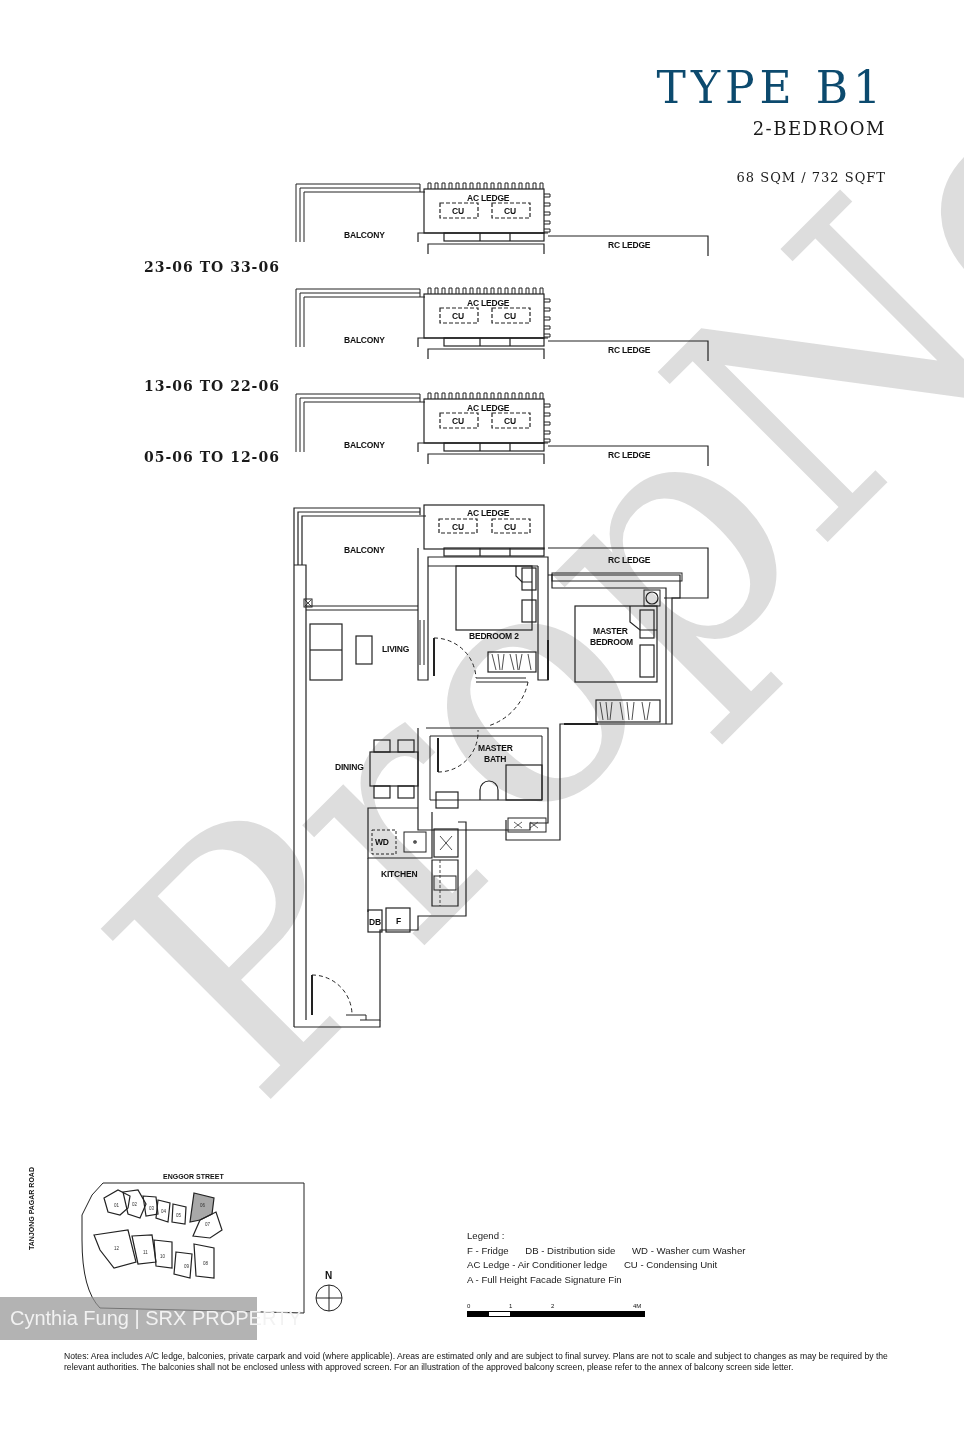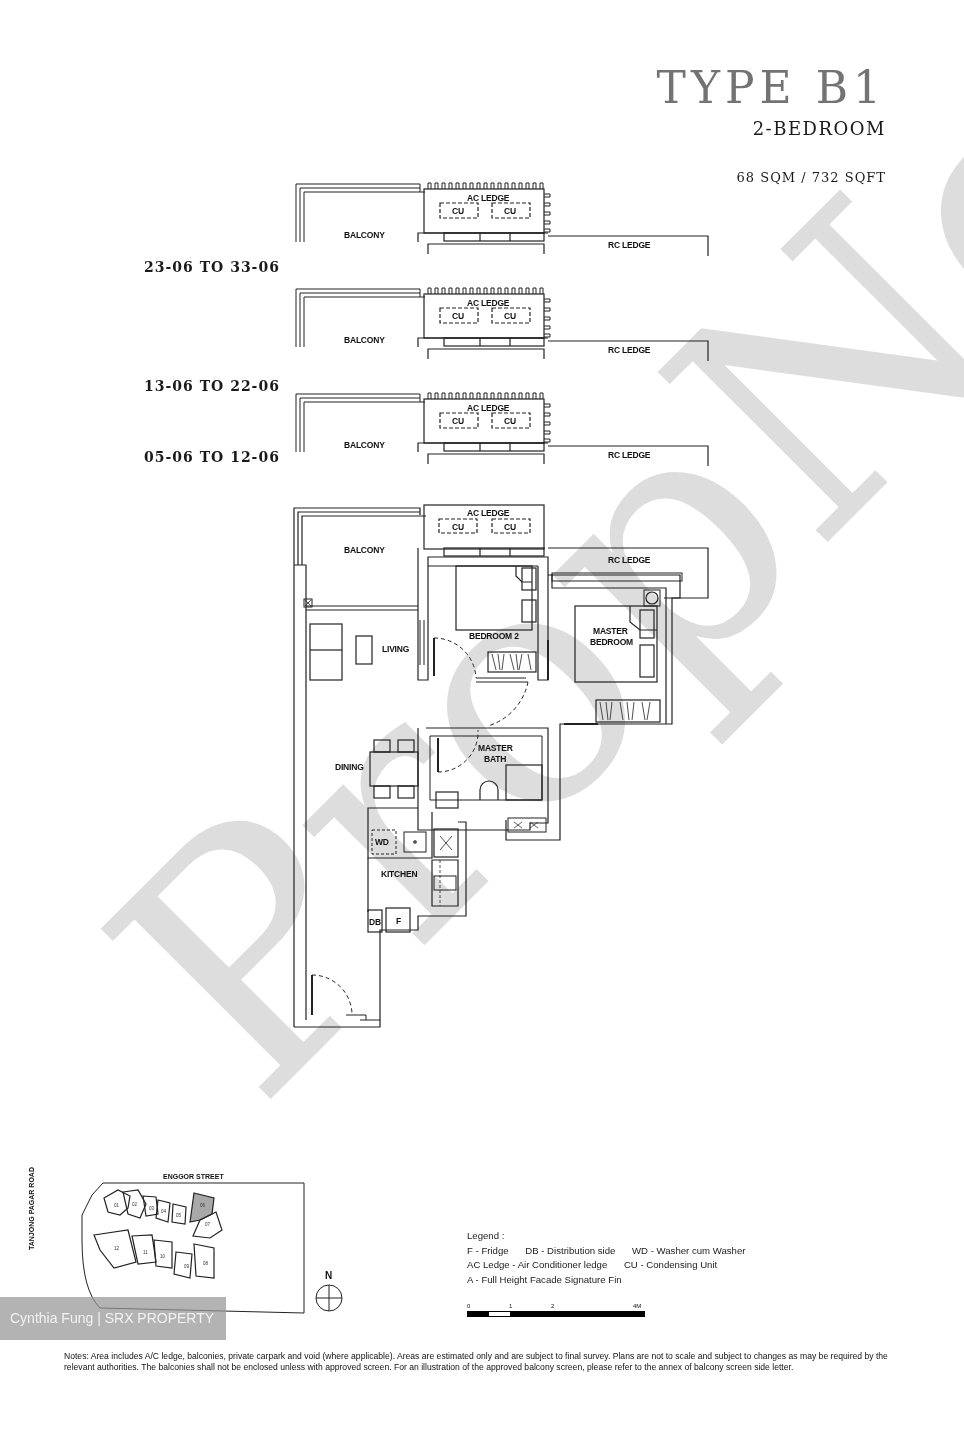--- a/index.html
+++ b/index.html
@@ -1,33 +1,33 @@
 <!DOCTYPE html>
 <html><head>
 <meta charset="utf-8">
 <style>
   html, body { margin: 0; padding: 0; background: #ffffff; }
   body { width: 964px; height: 1440px; position: relative; overflow: hidden; font-family: "Liberation Sans", sans-serif; color: #111; }
-  .title { position: absolute; right: 78px; top: 62px; font-family: "DejaVu Serif", serif; font-size: 44px; letter-spacing: 5px; color: #737373; font-weight: normal; }
+  .title { position: absolute; right: 78px; top: 62px; font-family: "DejaVu Serif", serif; font-size: 44px; letter-spacing: 5px; color: #0c4a6e; font-weight: normal; }
   .subtitle { position: absolute; right: 78px; top: 118px; font-family: "DejaVu Serif", serif; font-size: 18px; letter-spacing: 1.5px; color: #1a1a1a; }
   .area { position: absolute; right: 78px; top: 170px; font-family: "DejaVu Serif", serif; font-size: 13px; letter-spacing: 1px; color: #1a1a1a; }
   .unit-range { position: absolute; left: 144px; font-family: "DejaVu Serif", serif; font-size: 14px; letter-spacing: 1px; color: #1a1a1a; font-weight: bold; }
   svg.plan { position: absolute; left: 0; top: 0; }
   .lbl { font-family: "Liberation Sans", sans-serif; font-size: 8.5px; fill: #111; font-weight: bold; letter-spacing: -0.2px; }
   .legend { position: absolute; left: 467px; top: 1229px; font-size: 9.6px; color: #222; line-height: 14.5px; }
   .legend .row span { margin-right: 14px; text-align: right; }
   .scale { position: absolute; left: 467px; top: 1303px; width: 178px; font-size: 6px; }
   .scale .ticks { position: relative; height: 8px; }
   .scale .ticks span { position: absolute; top: 0; }
   .scale .bar { height: 4px; display: flex; border: 1px solid #000; }
   .scale .bar div { height: 100%; }
   .street-top { position: absolute; left: 163px; top: 1173px; font-size: 7px; font-weight: bold; }
   .street-left { position: absolute; left: 28px; top: 1250px; font-size: 7px; font-weight: bold; transform: rotate(-90deg); transform-origin: left top; white-space: nowrap; }
   .north { position: absolute; left: 325px; top: 1270px; font-size: 10px; font-weight: bold; }
-  .agent-banner { position: absolute; left: 0; top: 1297px; width: 226px; height: 43px; background: rgba(150,150,150,0.72); color: #f2f2f2; font-size: 14px; line-height: 43px; padding-left: 10px; box-sizing: border-box; white-space: nowrap; }
+  .agent-banner { position: absolute; left: 0; top: 1297px; width: 257px; height: 43px; background: rgba(150,150,150,0.72); color: #f2f2f2; font-size: 20px; line-height: 43px; padding-left: 10px; box-sizing: border-box; white-space: nowrap; }
   .notes { position: absolute; left: 64px; top: 1351px; width: 838px; font-size: 8.6px; line-height: 11px; color: #111; }
   .watermark { position: absolute; left: 0; top: 0; pointer-events: none; }
 </style>
 </head>
 <body>
 
 <div class="title">TYPE B1</div>
 <div class="subtitle">2-BEDROOM</div>
 <div class="area">68 SQM / 732 SQFT</div>
 

